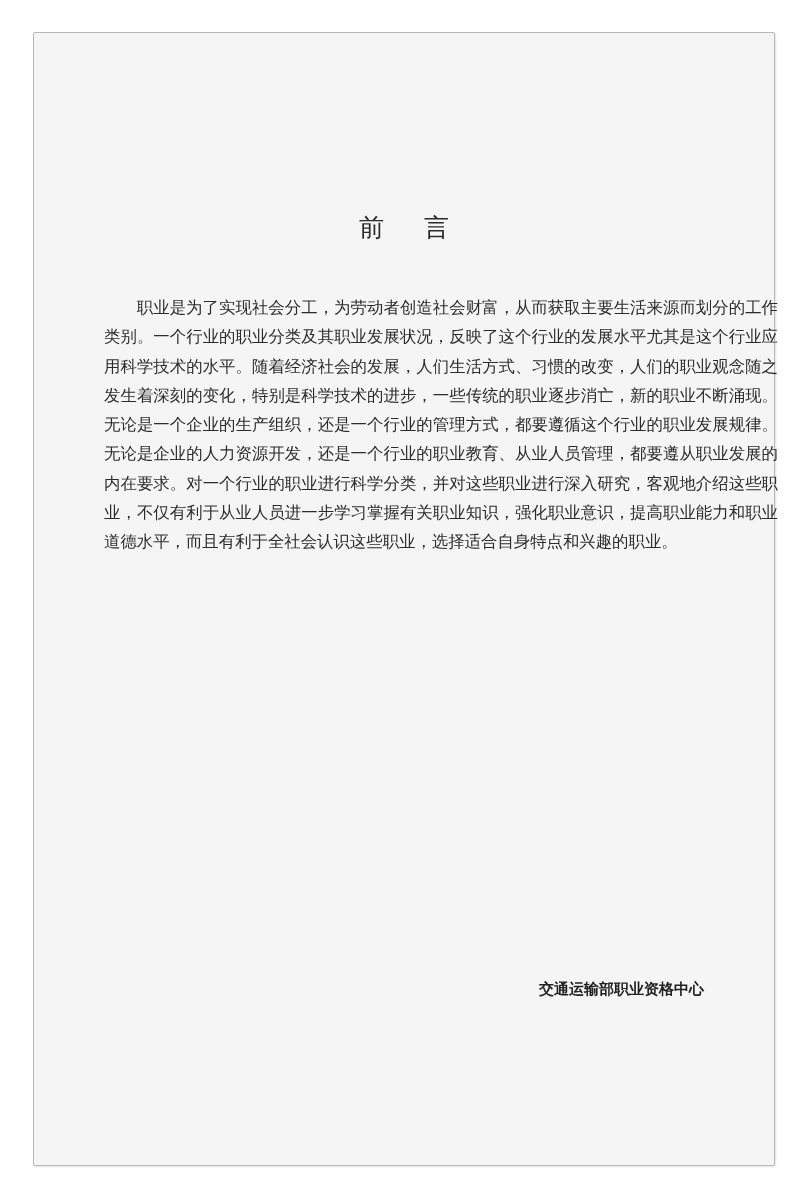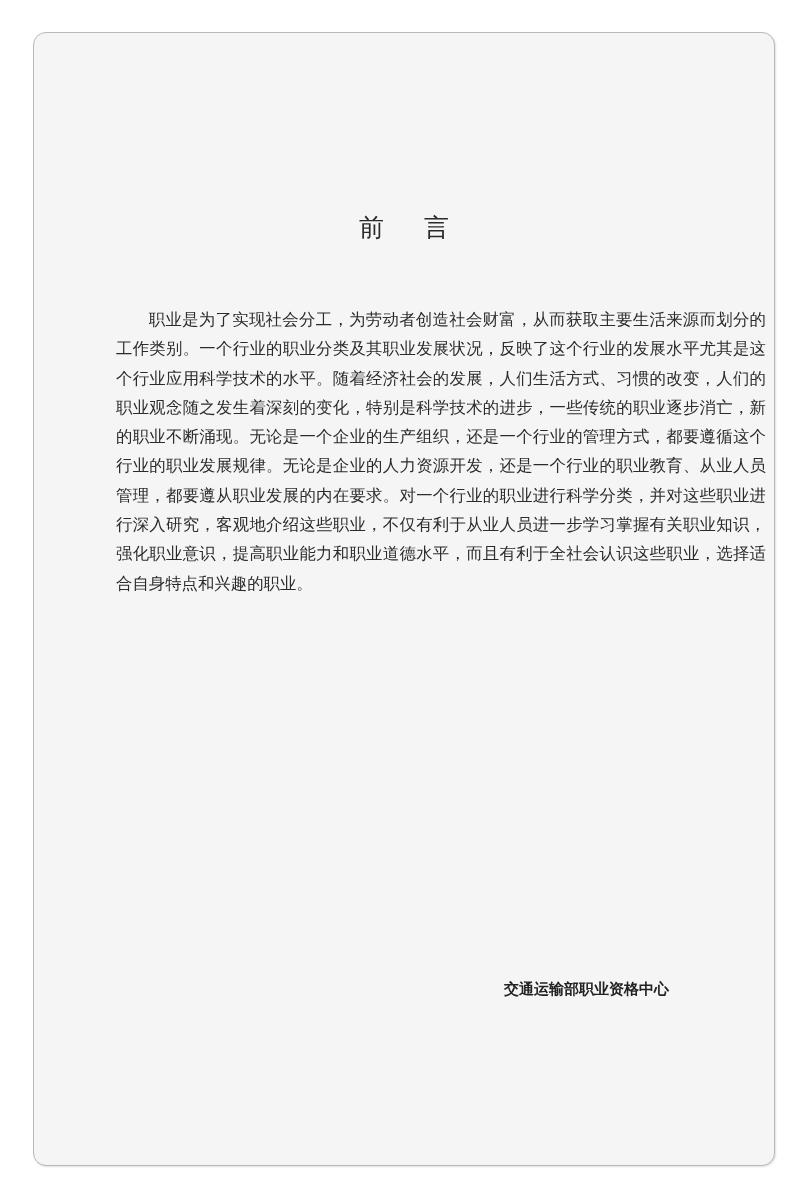--- a/index.html
+++ b/index.html
@@ -9,21 +9,21 @@
     position: relative;
     overflow: hidden;
     font-family: "DejaVu Serif", "Liberation Serif", serif;
   }
   .page {
     position: absolute;
     left: 33px; top: 32px;
     width: 742px; height: 1134px;
     background: #f5f5f6;
     border: 1px solid #b9b9bb;
-    border-radius: 13px;
+    border-radius: 2px;
     box-shadow: 1px 1px 2px rgba(0,0,0,0.12);
     box-sizing: border-box;
   }
   .title {
     position: absolute;
     left: 0; right: 0;
     top: 178px;
     text-align: center;
     font-family: "DejaVu Sans", "Liberation Sans", sans-serif;
     font-size: 25px;
@@ -35,29 +35,29 @@
     position: absolute;
     left: 66px;
     top: 256px;
     width: 682px;
     font-size: 16.4px;
     line-height: 29.3px;
     color: #2b2b2b;
     text-align: justify;
   }
   .body-text p {
-    margin: 16px;
+    margin: 4px;
     text-indent: 2em;
   }
   .signature {
     position: absolute;
     left: 470px;
     top: 944px;
     width: 200px;
-    text-align: left;
+    text-align: right;
     font-family: "DejaVu Sans", "Liberation Sans", sans-serif;
     font-weight: bold;
     font-size: 15px;
     line-height: 24px;
     color: #222;
   }
   .signature .date {
     font-family: "DejaVu Serif", "Liberation Serif", serif;
   }
 </style>

